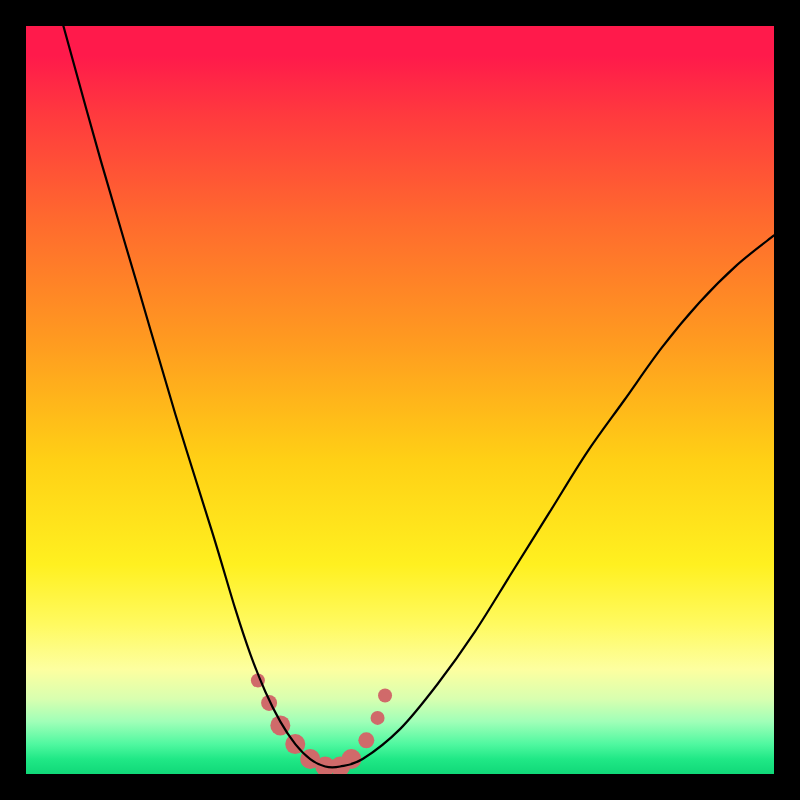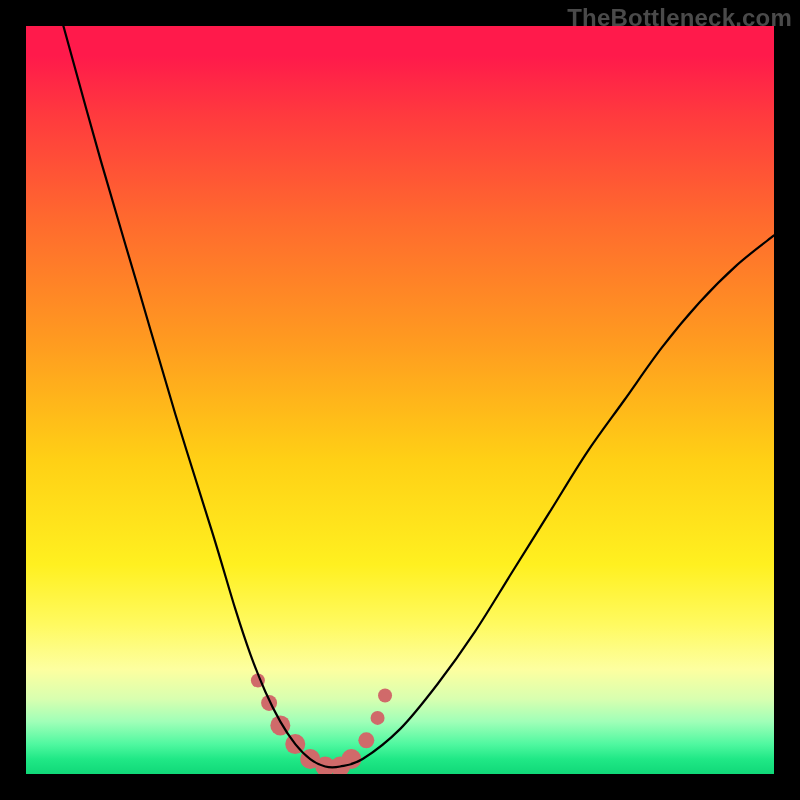--- a/index.html
+++ b/index.html
@@ -84,14 +84,13 @@
           <circle cx="299.2" cy="740.52" r="10" fill="#d06a6a"></circle>
           <circle cx="314.15999999999997" cy="740.52" r="10" fill="#d06a6a"></circle>
           <circle cx="325.38" cy="733.04" r="10" fill="#d06a6a"></circle>
           <circle cx="340.34000000000003" cy="714.34" r="8" fill="#d06a6a"></circle>
           <circle cx="351.56" cy="691.9" r="7" fill="#d06a6a"></circle>
           <circle cx="359.03999999999996" cy="669.46" r="7" fill="#d06a6a"></circle>
         </g>
       <path id="curve-path" fill="none" stroke="#000000" stroke-width="2.2" stroke-linecap="round" stroke-linejoin="round" d="M 37.4 0 C 43.63333333333333 22.439999999999998, 62.33333333333333 91.00666666666666, 74.8 134.64 C 87.26666666666667 178.2733333333333, 99.73333333333333 219.41333333333333, 112.2 261.8 C 124.66666666666667 304.18666666666667, 137.13333333333333 347.82000000000005, 149.6 388.96000000000004 C 162.06666666666666 430.1, 177.02666666666667 476.22666666666663, 187 508.64 C 196.97333333333333 541.0533333333333, 203.2066666666667 563.4933333333333, 209.44000000000003 583.44 C 215.67333333333335 603.3866666666668, 219.41333333333336 614.6066666666666, 224.4 628.3199999999999 C 229.38666666666666 642.0333333333333, 234.37333333333333 654.5, 239.36 665.72 C 244.3466666666667 676.94, 249.33333333333337 686.9133333333333, 254.32000000000002 695.64 C 259.3066666666667 704.3666666666667, 264.2933333333333 711.8466666666667, 269.28 718.08 C 274.26666666666665 724.3133333333334, 279.25333333333333 729.3, 284.24 733.04 C 289.2266666666667 736.78, 294.2133333333333 739.2733333333333, 299.2 740.52 C 304.18666666666667 741.7666666666667, 307.9266666666666 741.7666666666667, 314.15999999999997 740.52 C 320.3933333333333 739.2733333333333, 326.62666666666667 739.2733333333333, 336.6 733.04 C 346.5733333333334 726.8066666666666, 361.5333333333333 715.5866666666667, 374 703.12 C 386.4666666666667 690.6533333333333, 398.9333333333334 674.4466666666667, 411.40000000000003 658.24 C 423.8666666666667 642.0333333333333, 436.33333333333337 624.58, 448.8 605.88 C 461.26666666666665 587.18, 473.73333333333335 565.9866666666667, 486.2 546.04 C 498.66666666666663 526.0933333333332, 511.1333333333333 506.14666666666665, 523.6 486.2 C 536.0666666666667 466.25333333333333, 548.5333333333333 445.06, 561 426.36 C 573.4666666666667 407.66, 585.9333333333333 391.4533333333333, 598.4 374 C 610.8666666666667 356.5466666666667, 623.3333333333333 337.8466666666667, 635.8 321.64000000000004 C 648.2666666666667 305.4333333333334, 660.7333333333333 290.47333333333336, 673.2 276.76 C 685.6666666666667 263.0466666666666, 698.1333333333333 250.57999999999996, 710.6 239.35999999999996 C 723.0666666666667 228.13999999999996, 741.7666666666667 214.4266666666667, 748 209.44000000000005"></path>
     </svg>
   </div>
-  <div class="watermark">TheBottleneck.com</div>
 </div>
 
 </body></html>

